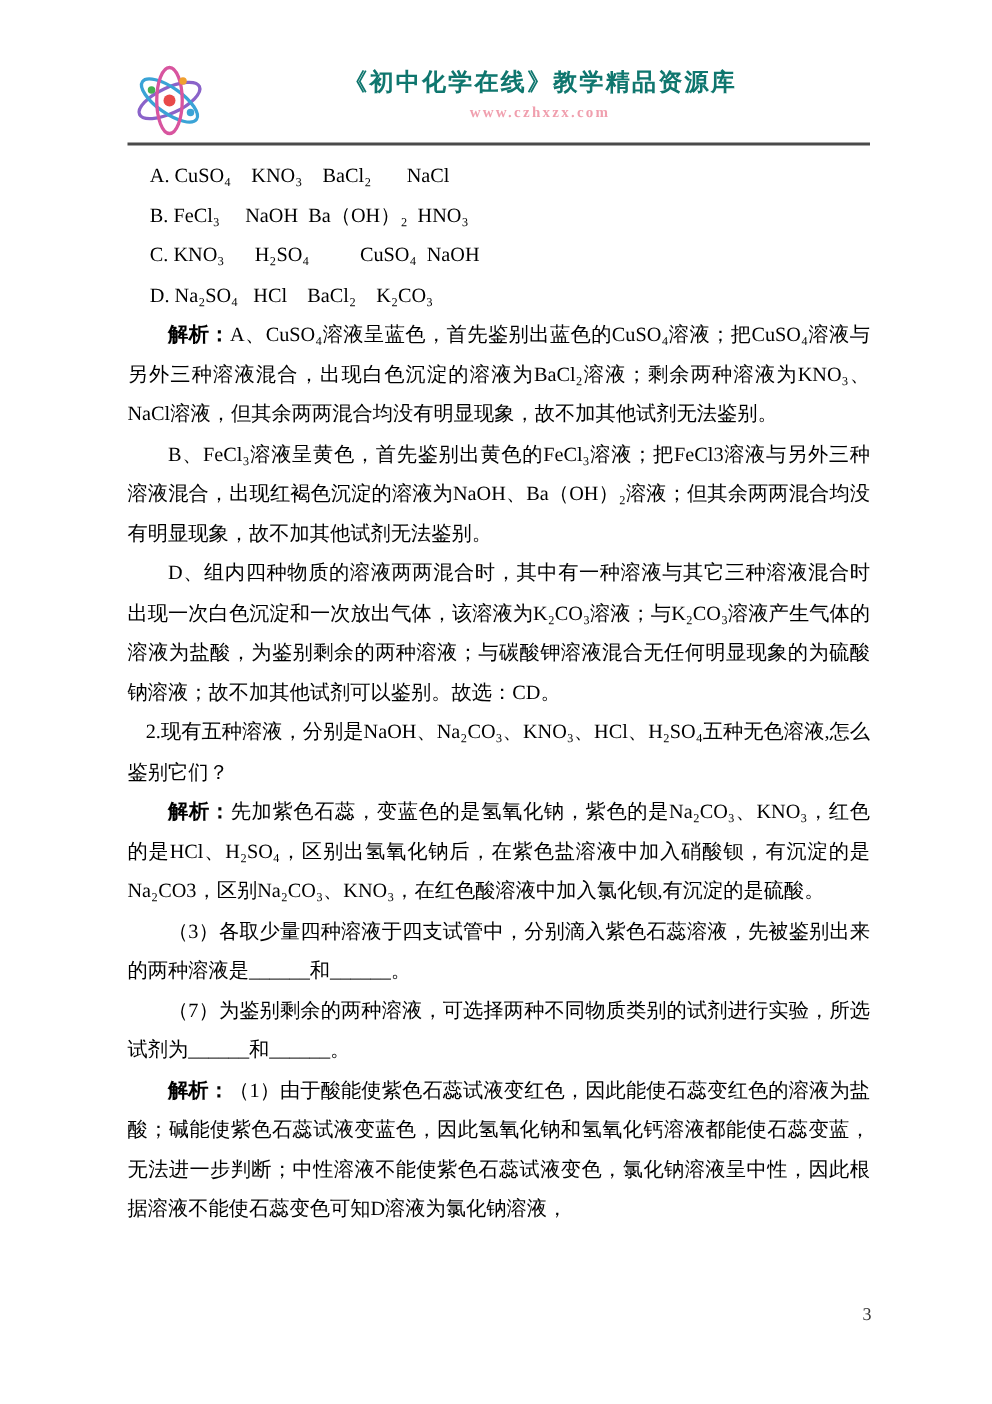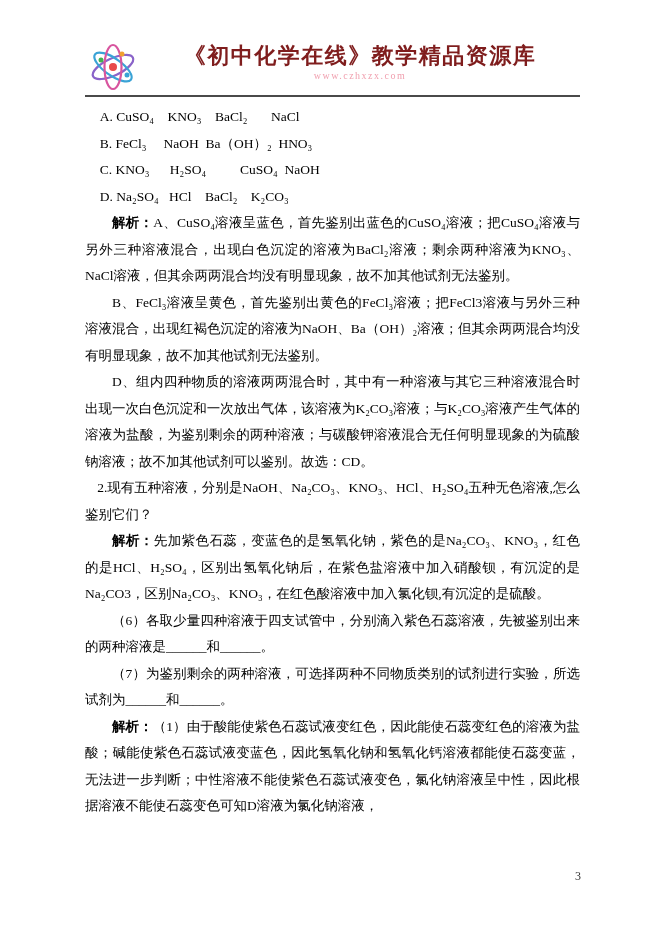--- a/index.html
+++ b/index.html
@@ -28,31 +28,32 @@
     position: absolute;
     left: 2px;
     top: 2px;
   }
   .header-text {
     text-align: center;
     padding-left: 55px;
     padding-top: 6px;
   }
   .header-title {
-    color: #7f1d1d;
+    color: #0f766e;
     font-weight: bold;
-    font-size: 22px;
+    font-size: 16px;
     letter-spacing: 1.5px;
     line-height: 20px;
   }
   .header-url {
     color: #f09fae;
     font-size: 10px;
     letter-spacing: 1.5px;
     margin-top: 4px;
+    font-weight: bold;
   }
   .body-text {
     margin-top: 7px;
     font-size: 13.5px;
     line-height: 26.5px;
     text-align: justify;
   }
   .body-text p { margin: 0; }
   .opt {
     text-indent: 1.1em;
@@ -105,21 +106,21 @@
       <p class="para"><span>B、FeCl₃溶液呈黄色，首先鉴别出黄色的FeCl₃溶液；把FeCl3溶液与另外三种溶液混合，出现红褐色沉淀的溶液为NaOH、Ba（OH）₂溶液；但其余两两混合均没有明显现象，故不加其他试剂无法鉴别。</span></p>
 
 
       <p class="para"><span>D、组内四种物质的溶液两两混合时，其中有一种溶液与其它三种溶液混合时出现一次白色沉淀和一次放出气体，该溶液为K₂CO₃溶液；与K₂CO₃溶液产生气体的溶液为盐酸，为鉴别剩余的两种溶液；与碳酸钾溶液混合无任何明显现象的为硫酸钠溶液；故不加其他试剂可以鉴别。故选：CD。</span></p>
 
       <p class="q"><span>2.现有五种溶液，分别是NaOH、Na₂CO₃、KNO₃、HCl、H₂SO₄五种无色溶液,怎么鉴别它们？</span></p>
 
       <p class="para"><b class="bold">解析：</b><span>先加紫色石蕊，变蓝色的是氢氧化钠，紫色的是Na₂CO₃、KNO₃，红色的是HCl、H₂SO₄，区别出氢氧化钠后，在紫色盐溶液中加入硝酸钡，有沉淀的是Na₂CO3，区别Na₂CO₃、KNO₃，在红色酸溶液中加入氯化钡,有沉淀的是硫酸。</span></p>
 
 
-      <p class="para"><span>（6）各取少量四种溶液于四支试管中，分别滴入紫色石蕊溶液，先被鉴别出来的两种溶液是______和______。</span></p>
+      <p class="para"><span>（3）各取少量四种溶液于四支试管中，分别滴入紫色石蕊溶液，先被鉴别出来的两种溶液是______和______。</span></p>
 
       <p class="para"><span>（7）为鉴别剩余的两种溶液，可选择两种不同物质类别的试剂进行实验，所选试剂为______和______。</span></p>
 
       <p class="para"><b class="bold">解析：</b><span>（1）由于酸能使紫色石蕊试液变红色，因此能使石蕊变红色的溶液为盐酸；碱能使紫色石蕊试液变蓝色，因此氢氧化钠和氢氧化钙溶液都能使石蕊变蓝，无法进一步判断；中性溶液不能使紫色石蕊试液变色，氯化钠溶液呈中性，因此根据溶液不能使石蕊变色可知D溶液为氯化钠溶液，</span></p>
     </main>
 
   </div>
 
   <div class="page-num">3</div>
 </div>

